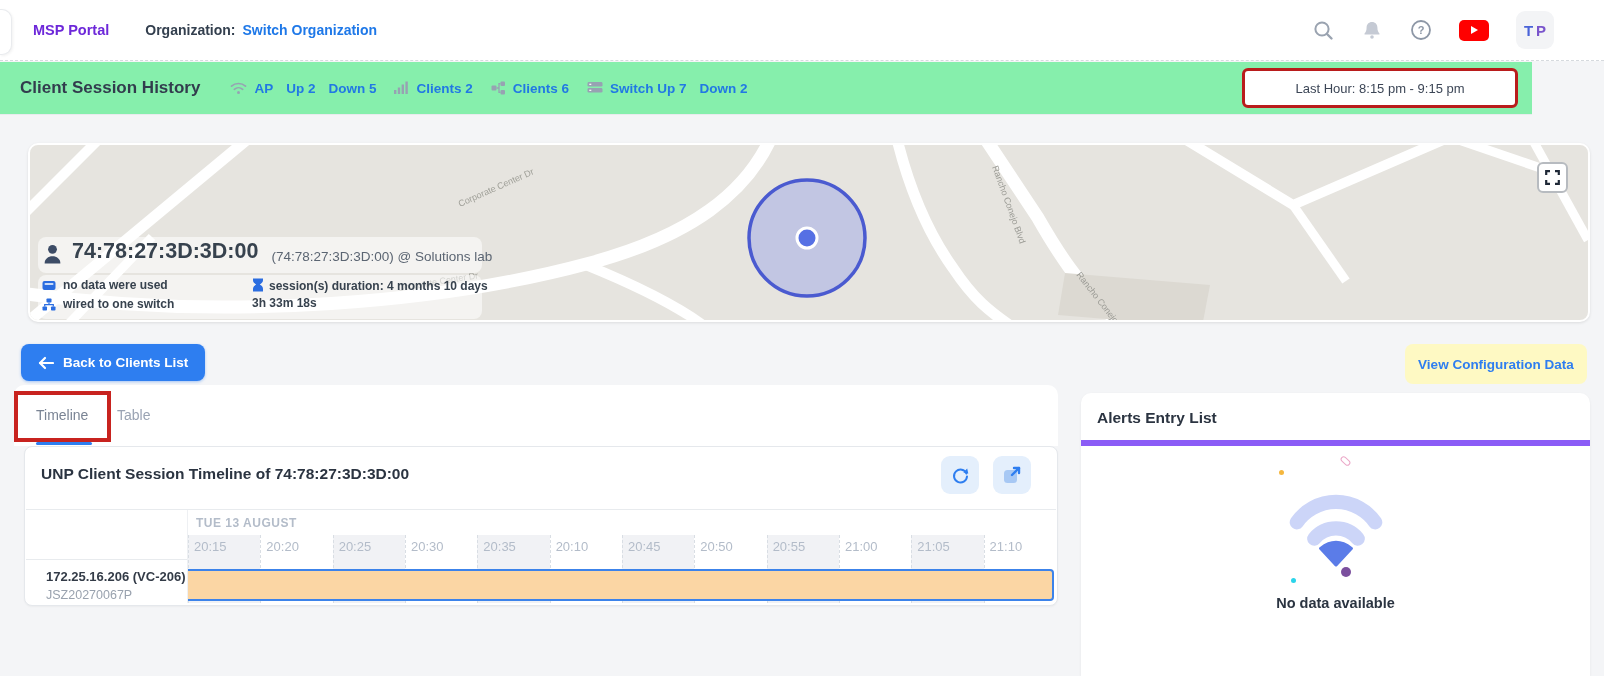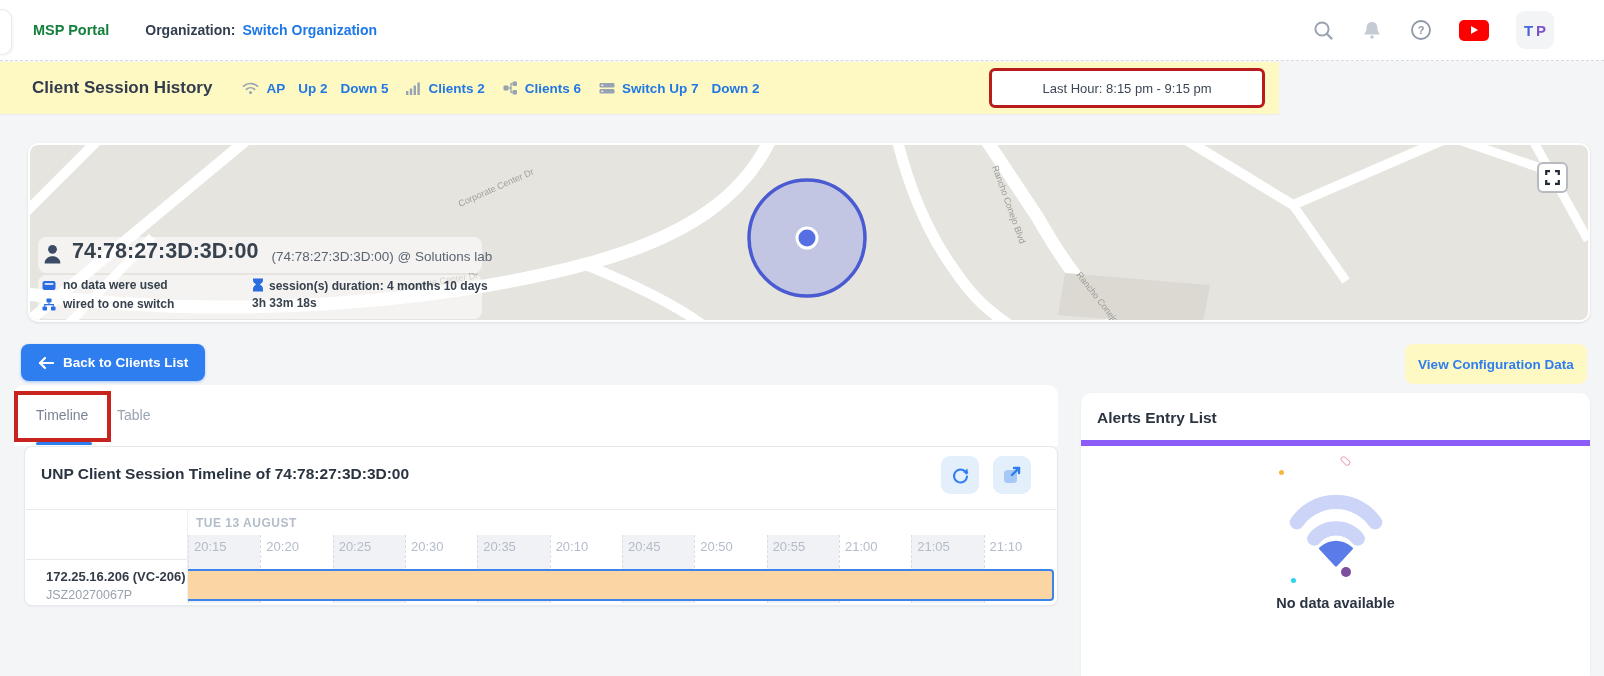--- a/index.html
+++ b/index.html
@@ -5,37 +5,37 @@
   * { margin:0; padding:0; box-sizing:border-box; }
   html,body { width:1604px; height:676px; overflow:hidden; }
   body { font-family:"Liberation Sans", sans-serif; background:#f4f5f7; position:relative; color:#333f4e; }
 
   
   .topbar { position:absolute; left:0; top:0; width:1604px; height:61px; background:#fff;
             border-bottom:1px dashed #d6dade; display:flex; align-items:center; }
   .sidebar-handle { position:absolute; left:0; top:9px; width:12px; height:46px; background:#fff;
             border:1px solid #e9ebee; border-left:none; border-radius:0 10px 10px 0;
             box-shadow:1px 1px 3px rgba(0,0,0,.06); }
-  .brand { margin-left:33px; font-size:14.5px; font-weight:bold; color:#15803d; }
+  .brand { margin-left:33px; font-size:14.5px; font-weight:bold; color:#6d28d9; }
   .org-label { margin-left:36px; font-size:14px; font-weight:bold; color:#333f4e; }
   .org-value { margin-left:7px; font-size:14px; font-weight:bold; color:#1e78e8; cursor:pointer; }
   .topbar-right { margin-left:auto; margin-right:50px; display:flex; align-items:center; gap:27px; }
   .tb-icon { width:22px; height:22px; display:flex; align-items:center; justify-content:center; cursor:pointer; }
   .yt-badge { width:30px; height:21px; background:#ff0000; border-radius:5px; display:flex;
               align-items:center; justify-content:center; cursor:pointer; }
   .avatar { width:38px; height:38px; background:#f3f4f6; border-radius:9px; display:flex; gap:3px;
             align-items:center; justify-content:center; font-size:15px; font-weight:bold; cursor:pointer; }
   .avatar .init-t { color:#4a63d8; } .avatar .init-p { color:#7a55cc; }
 
   
-  .pageheader { position:absolute; left:0; top:62px; width:1279px; height:53px; background:#fef9c3;
-                border-bottom:1px solid #e9ebee; display:flex; align-items:center; padding:0 14px 0 32px; }
+  .pageheader { position:absolute; left:0; top:62px; width:1532px; height:53px; background:#86efac;
+                border-bottom:1px solid #e9ebee; display:flex; align-items:center; padding:0 14px 0 20px; }
   .page-title { font-size:17px; font-weight:bold; color:#323c4d; }
   .stats { display:flex; align-items:center; gap:18px; margin-left:30px; }
-  .stat { display:flex; align-items:center; gap:7px; font-size:13.5px; font-weight:bold; color:#2178e4; }
+  .stat { display:flex; align-items:flex-start; gap:7px; font-size:13.5px; font-weight:bold; color:#2178e4; }
   .stat .seg { cursor:pointer; } .stat .seg + .seg { margin-left:6px; }
   .time-box { margin-left:auto; width:276px; height:40px; border:3px solid #b91c1c; border-radius:6px;
               background:#fff; display:flex; align-items:center; justify-content:center;
               font-size:13px; color:#3c4656; cursor:pointer; }
 
   
   .map-card { position:absolute; left:28px; top:143px; width:1562px; height:179px; border-radius:10px;
               overflow:hidden; background:#e6e4df; border:2px solid #fff;
               box-shadow:0 1px 3px rgba(0,0,0,.10); cursor:grab; }
   .map-card svg.map-svg { position:absolute; left:0; top:0; }

